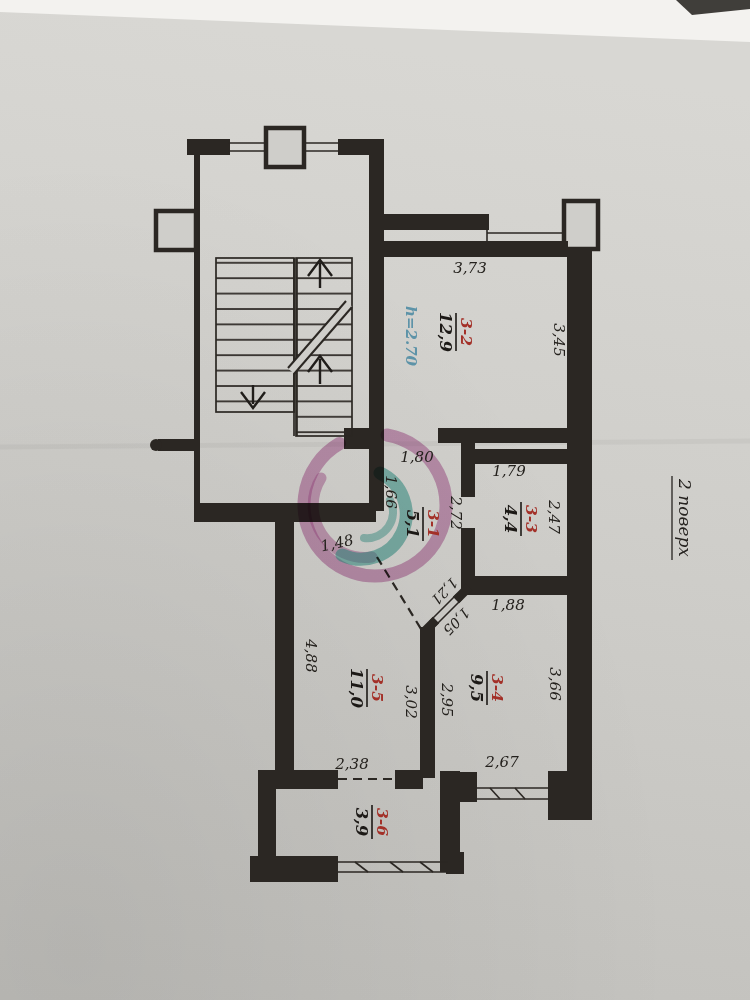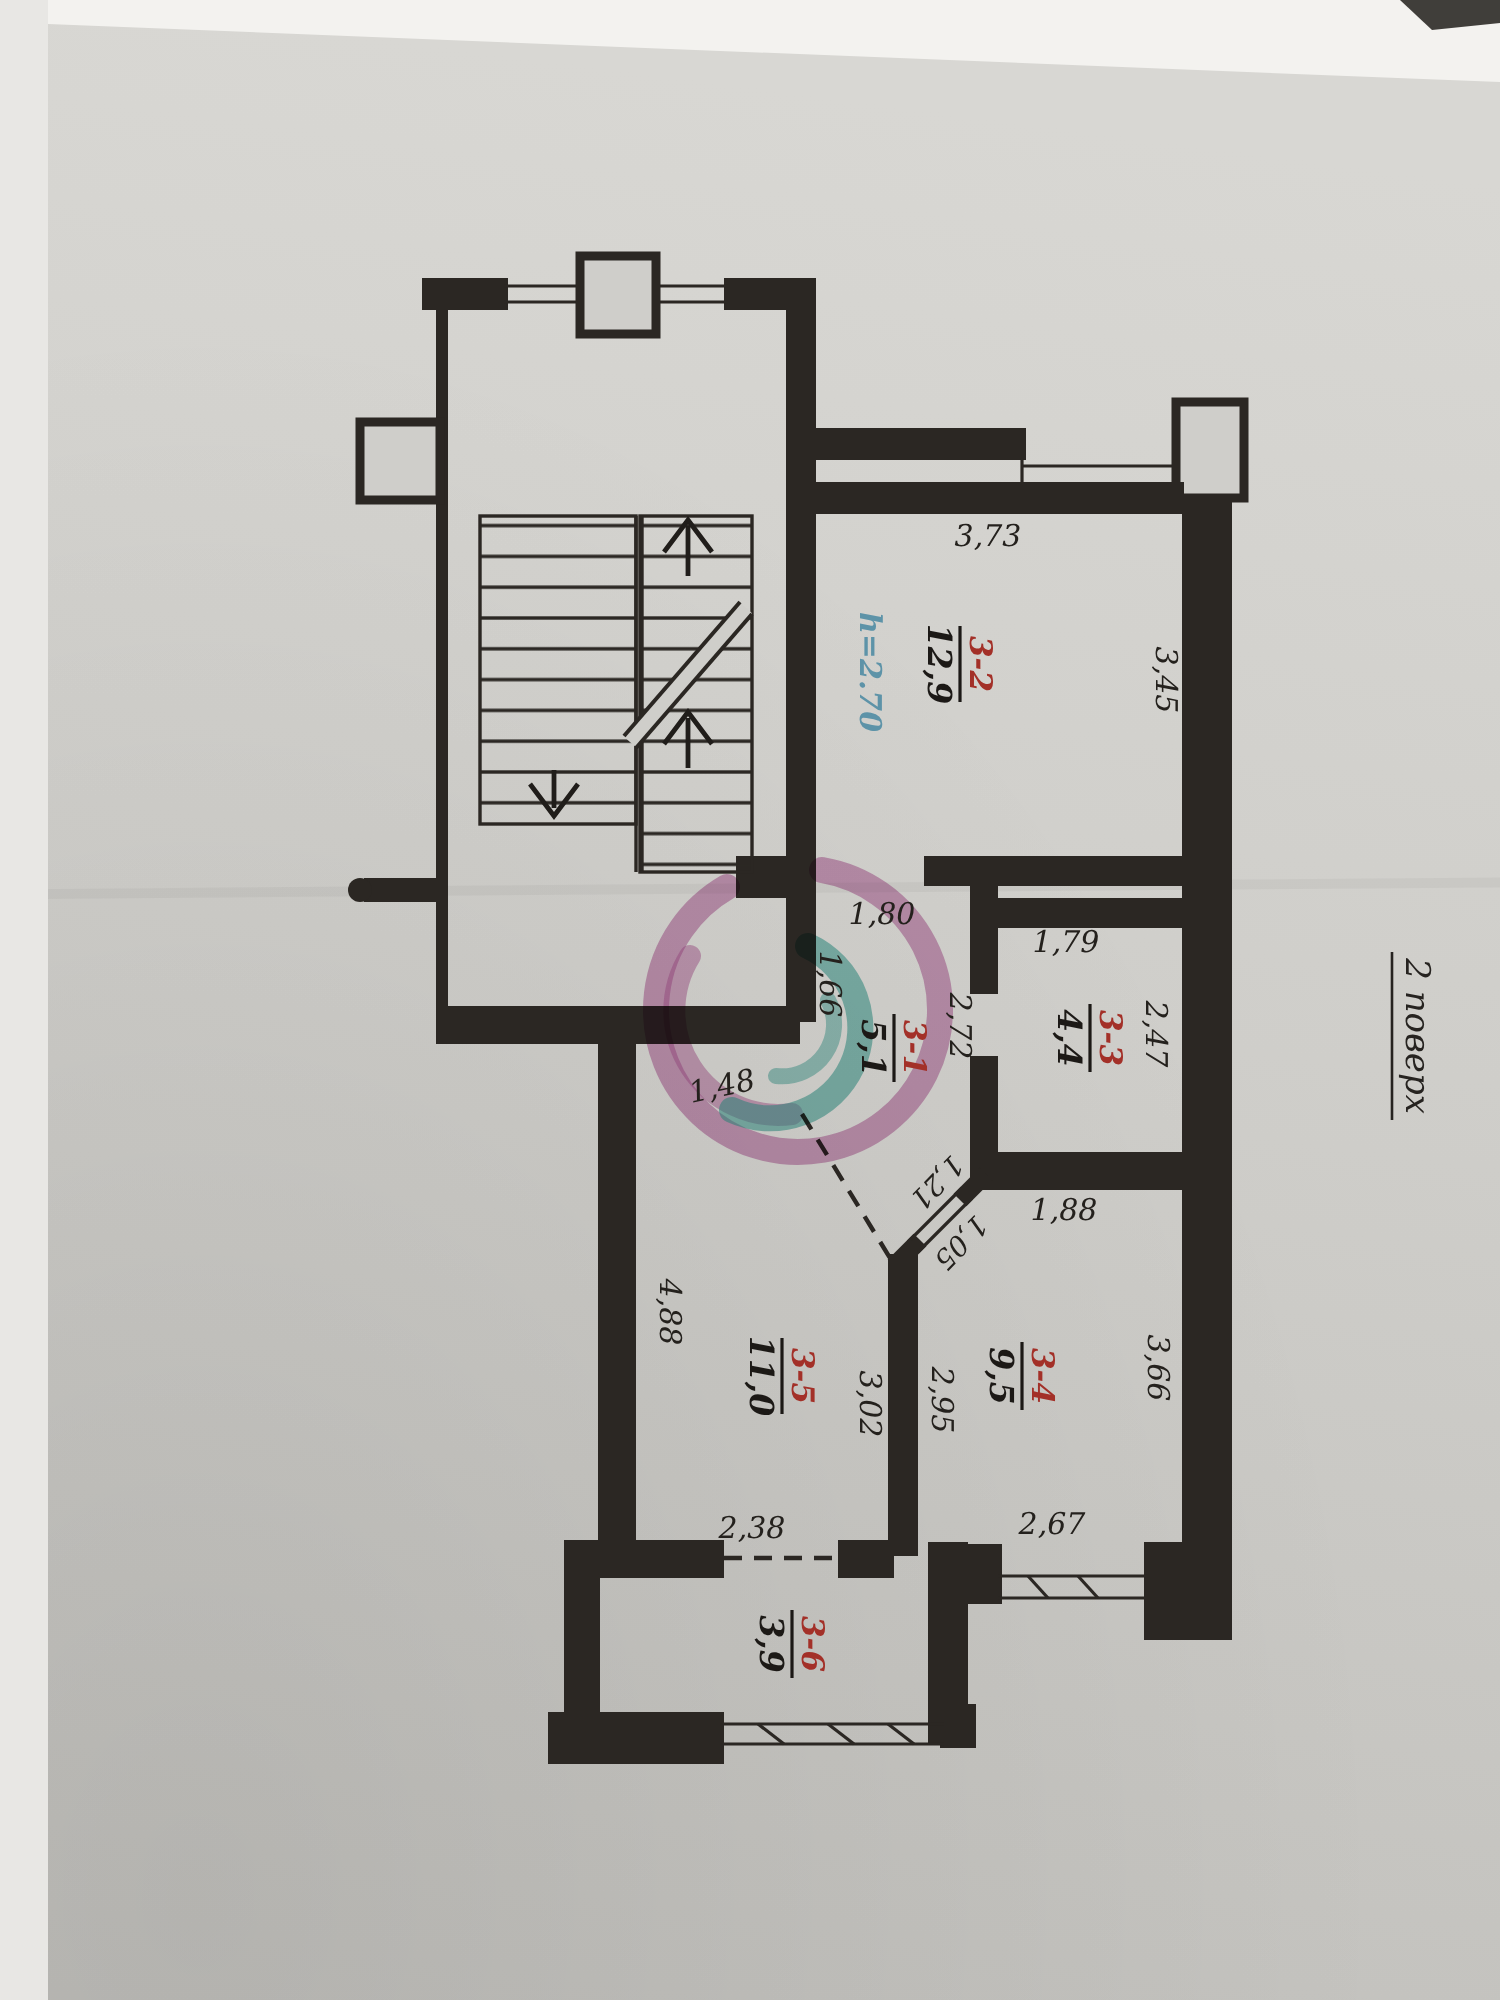--- a/index.html
+++ b/index.html
@@ -1,16 +1,16 @@
 <!DOCTYPE html>
 <html><head>
 <meta charset="utf-8">
 <style>
   html,body{margin:0;padding:0;width:750px;height:1000px;overflow:hidden;background:#e8e7e4;}
-  .stage{position:relative;width:652px;height:1000px;font-family:"DejaVu Serif",serif;padding-left:24px;}
+  .stage{position:relative;width:652px;height:1000px;font-family:"DejaVu Serif",serif;}
   svg{display:block}
   .dim{font:italic 15px "DejaVu Serif",serif;fill:#24211d;}
   .dim-sm{font:italic 14px "DejaVu Serif",serif;fill:#24211d;}
   .room-id{font:italic bold 15.5px "DejaVu Serif",serif;fill:#a33028;}
   .room-area{font:italic bold 16.5px "DejaVu Serif",serif;fill:#1c1916;}
   .hnote{font:italic bold 15px "DejaVu Serif",serif;fill:#5d93a8;}
   .floor-label{font:italic 17px "DejaVu Serif",serif;fill:#262320;}
   .wall{fill:#2b2723;stroke:none;}
   .wline{stroke:#2b2723;stroke-width:1.6;fill:none;}
   .openbox{fill:#cfcecA;stroke:#2b2723;stroke-width:4.5;}

